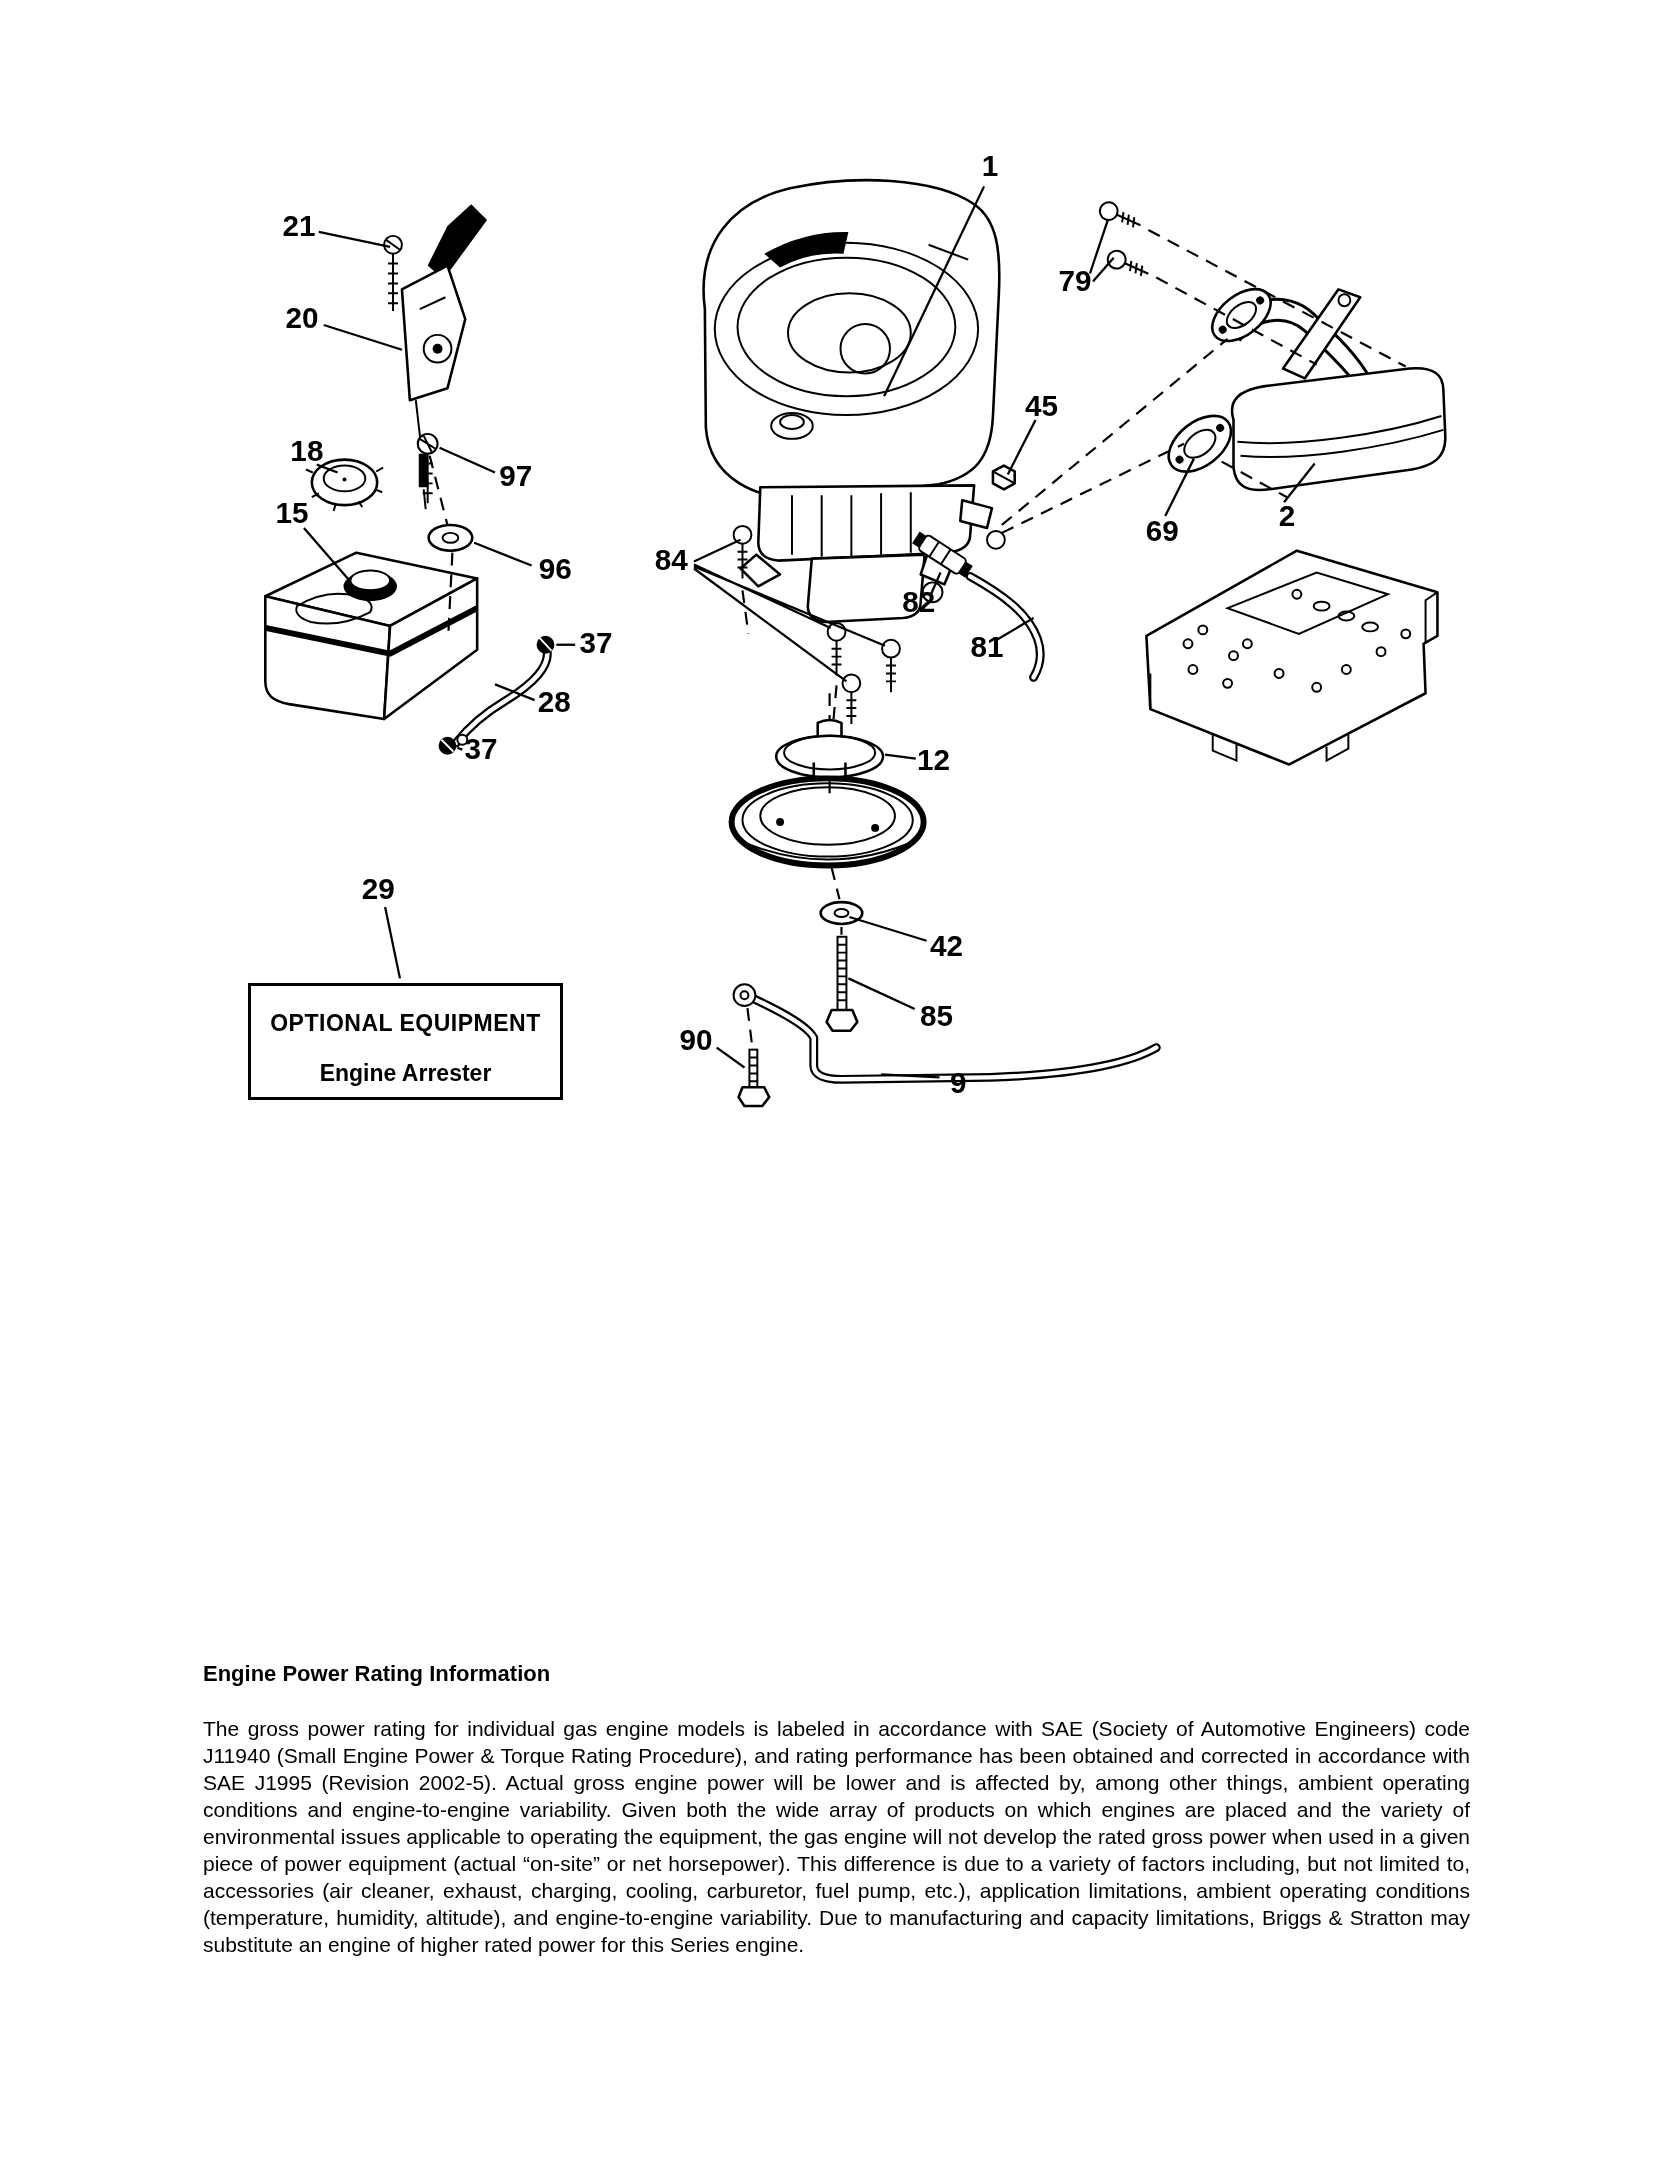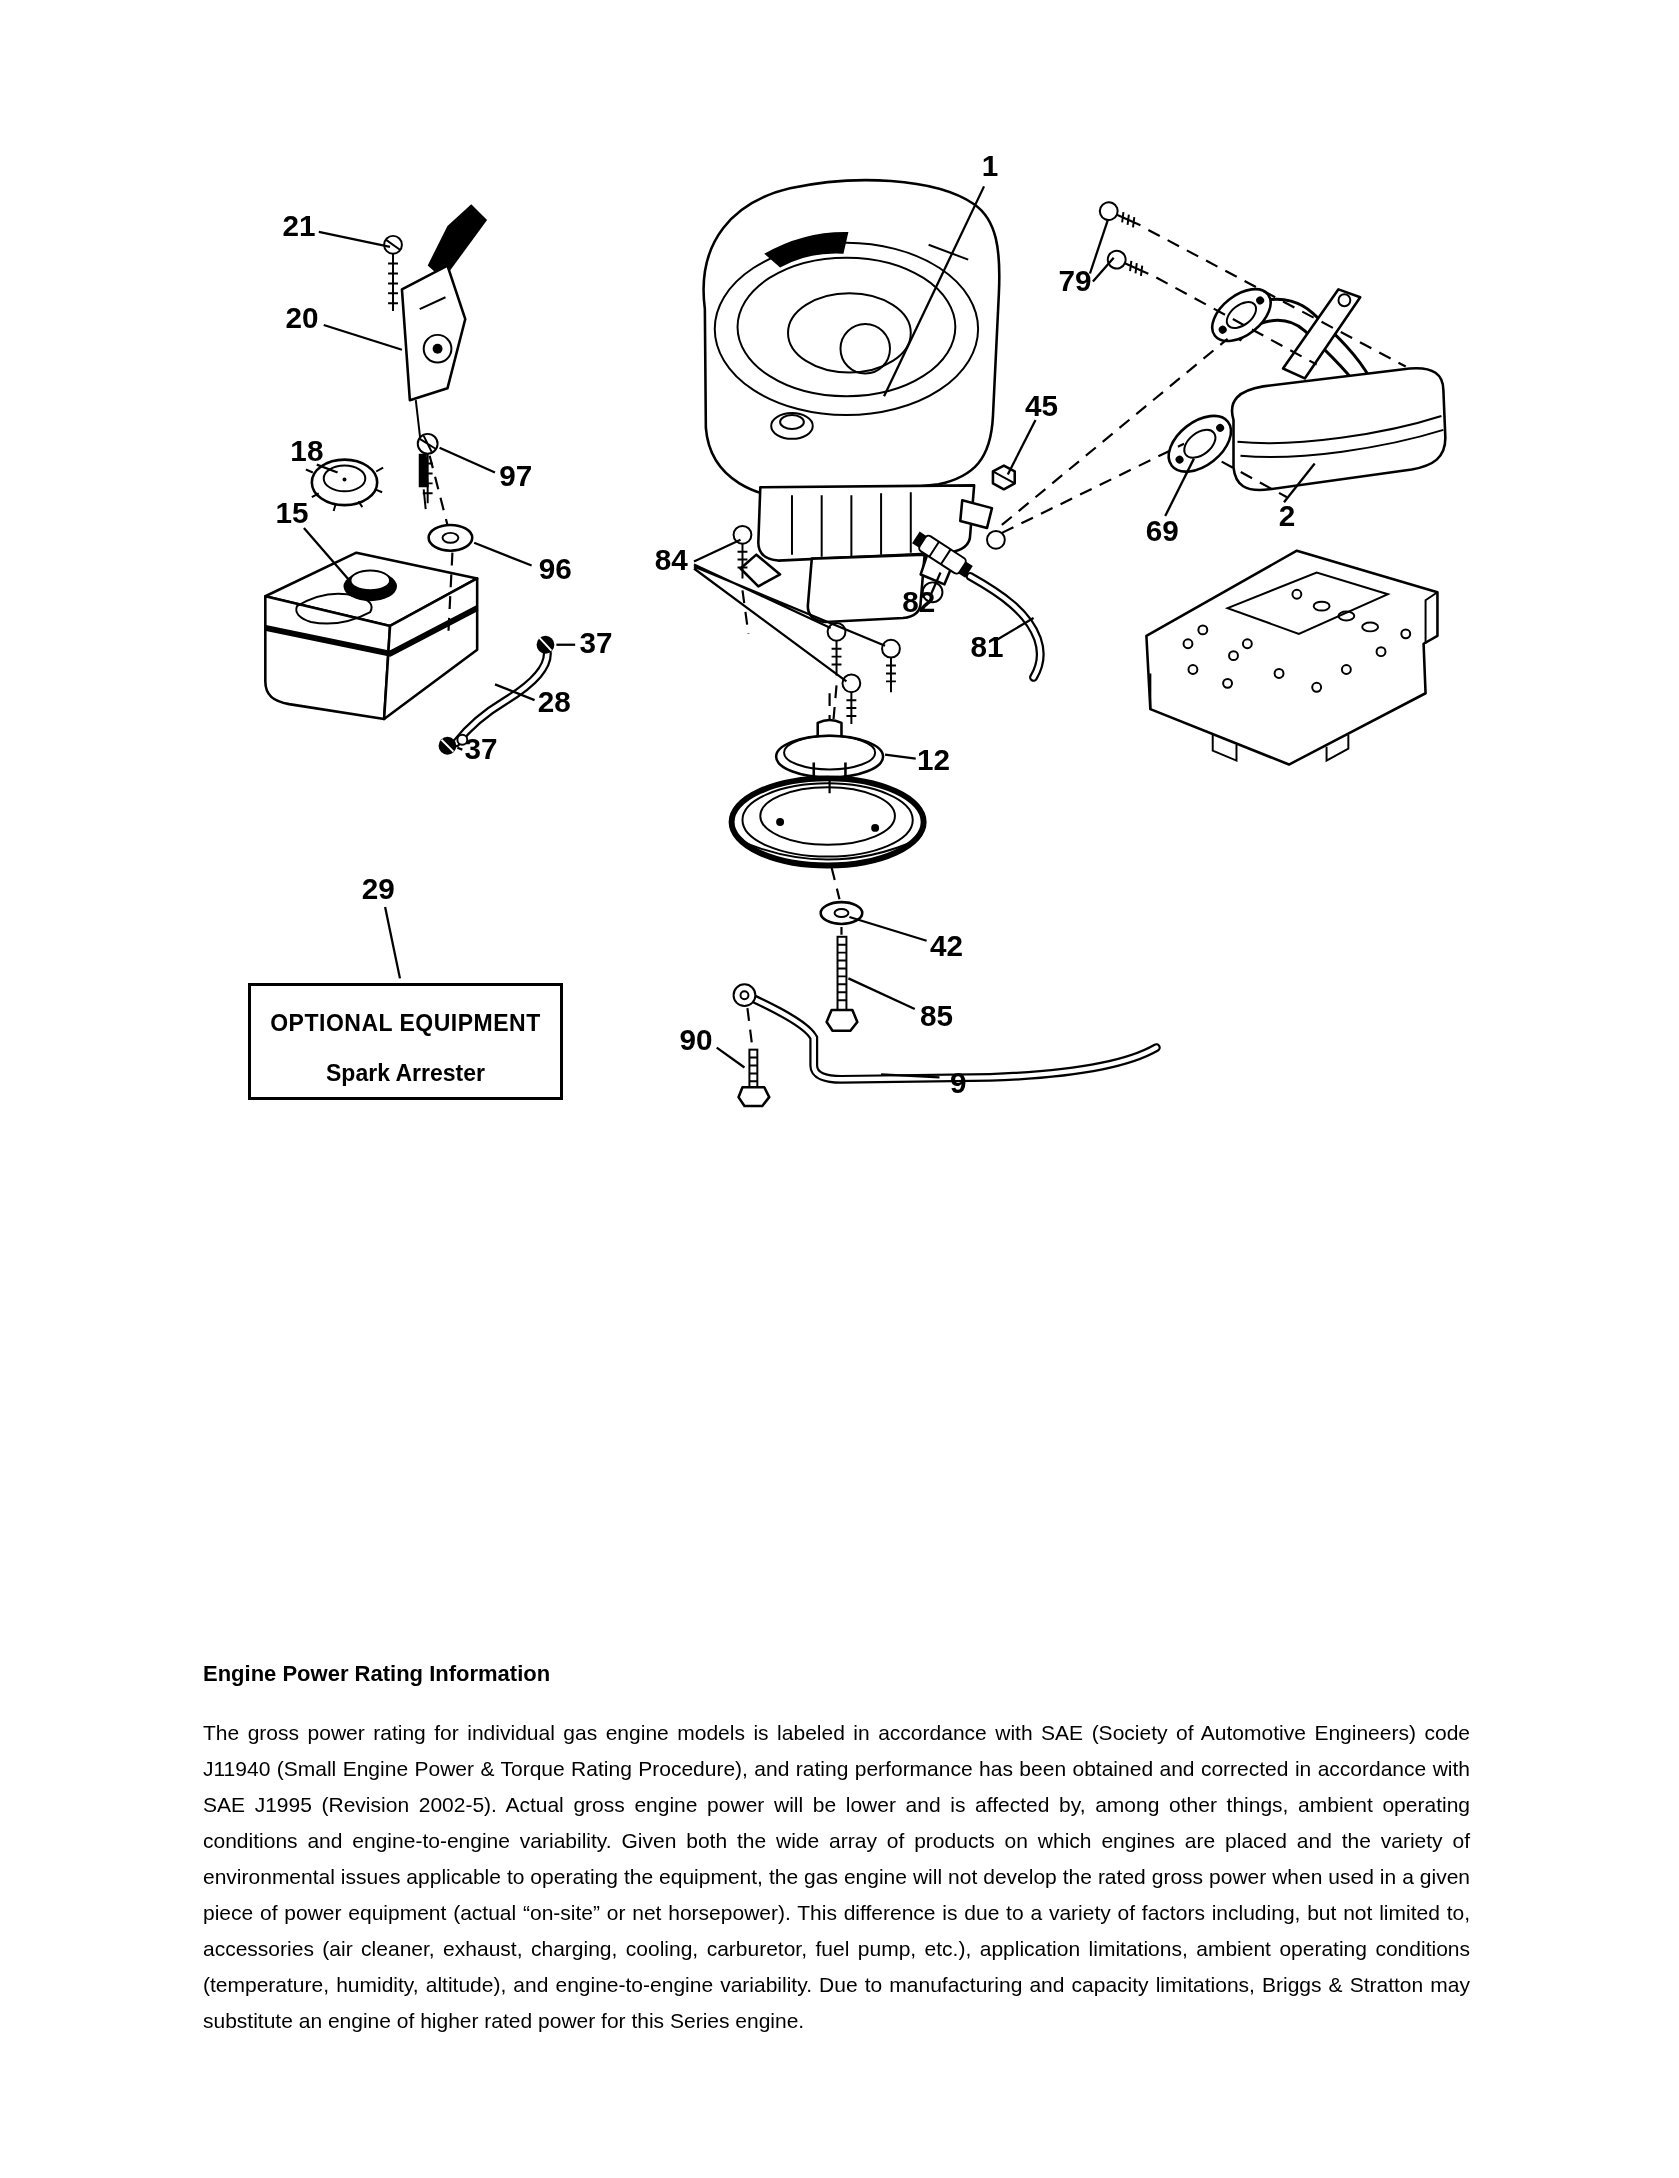--- a/index.html
+++ b/index.html
@@ -21,21 +21,21 @@
   .tubein{fill:none;stroke:#fff;stroke-width:4.5;stroke-linecap:round;}
   .callout{font:700 30px "Liberation Sans",sans-serif;fill:#000;}
   .opt-box{
     position:absolute;left:248px;top:983px;width:315px;height:117px;
     border:3px solid #000;background:#fff;text-align:center;box-sizing:border-box;
   }
   .opt-box .l1{font-weight:700;font-size:23px;margin-top:24px;letter-spacing:0.5px;}
   .opt-box .l2{font-weight:700;font-size:23px;margin-top:23px;}
   .info{position:absolute;left:203px;top:1661px;width:1267px;}
   .info h3{margin:0;font-size:22px;font-weight:700;}
-  .info p{margin:28px 0 0 0;font-size:21px;line-height:36px;text-align:justify;}
+  .info p{margin:28px 0 0 0;font-size:21px;line-height:27px;text-align:justify;}
 </style>
 </head>
 <body>
 
 <div class="page">
 
 <svg width="1679" height="1238" viewBox="0 0 1696 1250">
 
   <g>
     <path class="ol" d="M712,312 C703,243 742,203 798,190 C862,176 944,179 984,206 C1007,222 1011,252 1009,296 L1003,420 C1001,463 984,481 948,489 L822,503 C762,507 717,482 713,432 Z"></path>
@@ -283,21 +283,21 @@
     <text class="callout" x="678" y="568">84</text>
     <text class="callout" x="946" y="1028">85</text>
     <text class="callout" x="703" y="1052">90</text>
     <text class="callout" x="561" y="577">96</text>
     <text class="callout" x="521" y="483">97</text>
   </g>
 </svg>
 
 <div class="opt-box">
   <div class="l1">OPTIONAL EQUIPMENT</div>
-  <div class="l2">Spark Arrester</div>
+  <div class="l2">Engine Arrester</div>
 </div>
 
 <div class="info">
   <h3>Engine Power Rating Information</h3>
   <p>The gross power rating for individual gas engine models is labeled in accordance with SAE (Society of Automotive Engineers) code J11940 (Small Engine Power &amp; Torque Rating Procedure), and rating performance has been obtained and corrected in accordance with SAE J1995 (Revision 2002-5).  Actual gross engine power will be lower and is affected by, among other things, ambient operating conditions and engine-to-engine variability.  Given both the wide array of products on which engines are placed and the variety of environmental issues applicable to operating the equipment, the gas engine will not develop the rated gross power when used in a given piece of power equipment (actual “on-site” or net horsepower).  This difference is due to a variety of factors including, but not limited to, accessories (air cleaner, exhaust, charging, cooling, carburetor, fuel pump, etc.), application limitations, ambient operating conditions (temperature, humidity, altitude), and engine-to-engine variability.  Due to manufacturing and capacity limitations, Briggs &amp; Stratton may substitute an engine of higher rated power for this Series engine.</p>
 </div>
 
 </div>
 
 

